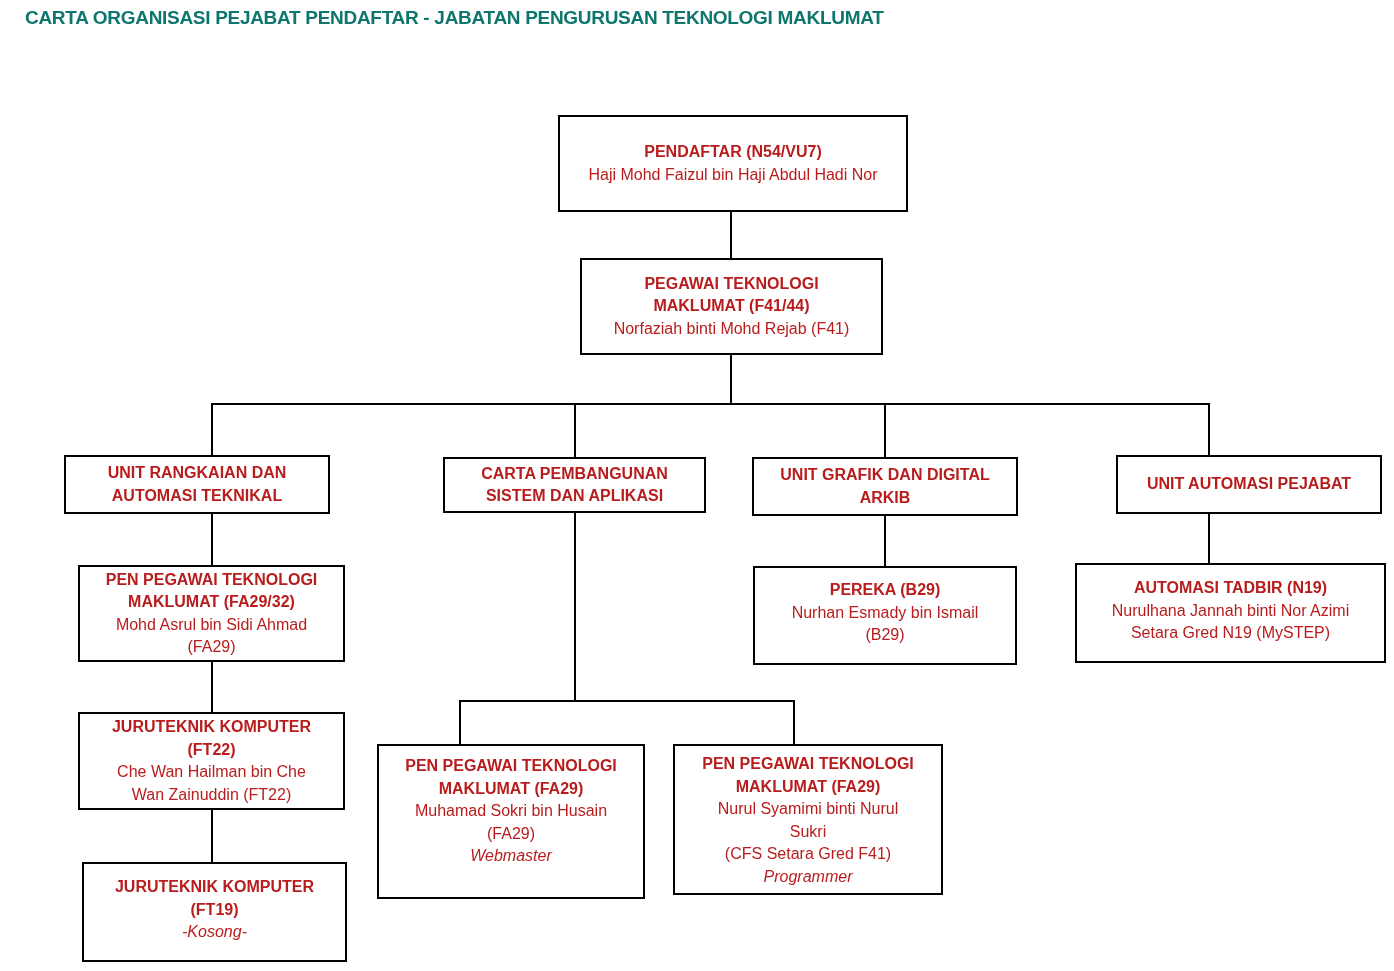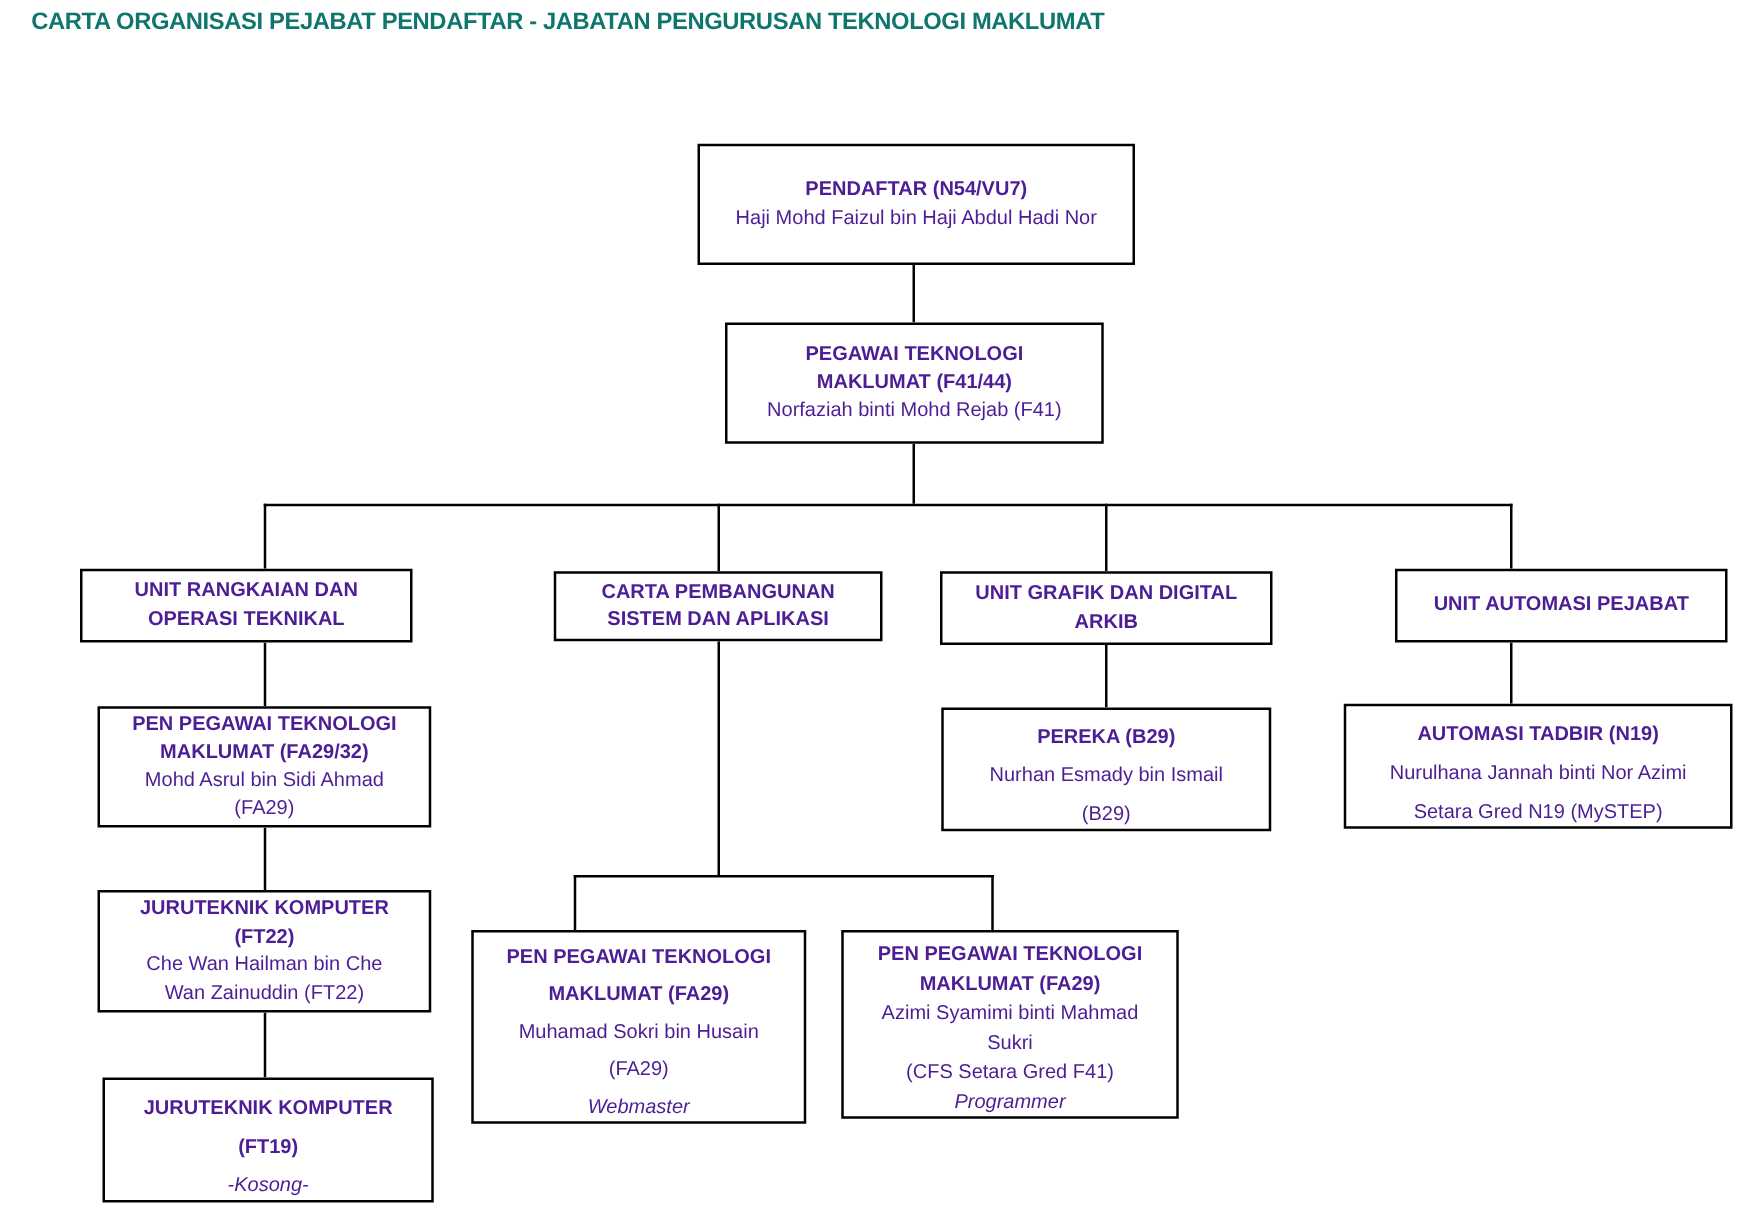--- a/index.html
+++ b/index.html
@@ -29,23 +29,23 @@
     position: absolute;
     border: 2.5px solid #000;
     background: #fff;
     display: flex;
     flex-direction: column;
     align-items: center;
     justify-content: center;
     text-align: center;
     font-size: 16px;
     line-height: 22.5px;
-    color: #4c1d95;
+    color: #b91c1c;
   }
-  .node.top-align { justify-content: space-between; }
+  .node.top-align { justify-content: flex-start; }
 
   .ln { white-space: nowrap; }
   .ln.b { font-weight: bold; }
   .ln.i { font-style: italic; }
 
   .conn { position: absolute; background: #000; }
 </style>
 </head>
 <body>
 
@@ -79,21 +79,21 @@
   </div>
 
   <div class="node" style="left:580px; top:258px; width:303px; height:97px;">
     <div class="ln b">PEGAWAI TEKNOLOGI</div>
     <div class="ln b">MAKLUMAT (F41/44)</div>
     <div class="ln">Norfaziah binti Mohd Rejab (F41)</div>
   </div>
 
   <div class="node" style="left:64px; top:455px; width:266px; height:59px;">
     <div class="ln b">UNIT RANGKAIAN DAN</div>
-    <div class="ln b">OPERASI TEKNIKAL</div>
+    <div class="ln b">AUTOMASI TEKNIKAL</div>
   </div>
 
   <div class="node" style="left:443px; top:457px; width:263px; height:56px;">
     <div class="ln b">CARTA PEMBANGUNAN</div>
     <div class="ln b">SISTEM DAN APLIKASI</div>
   </div>
 
   <div class="node" style="left:752px; top:457px; width:266px; height:59px;">
     <div class="ln b">UNIT GRAFIK DAN DIGITAL</div>
     <div class="ln b">ARKIB</div>
@@ -127,21 +127,21 @@
     <div class="ln b">PEN PEGAWAI TEKNOLOGI</div>
     <div class="ln b">MAKLUMAT (FA29)</div>
     <div class="ln">Muhamad Sokri bin Husain</div>
     <div class="ln">(FA29)</div>
     <div class="ln i">Webmaster</div>
   </div>
 
   <div class="node top-align" style="left:673px; top:744px; width:270px; height:151px; padding-top:7px;">
     <div class="ln b">PEN PEGAWAI TEKNOLOGI</div>
     <div class="ln b">MAKLUMAT (FA29)</div>
-    <div class="ln">Azimi Syamimi binti Mahmad</div>
+    <div class="ln">Nurul Syamimi binti Nurul</div>
     <div class="ln">Sukri</div>
     <div class="ln">(CFS Setara Gred F41)</div>
     <div class="ln i">Programmer</div>
   </div>
 
   <div class="node top-align" style="left:753px; top:566px; width:264px; height:99px; padding-top:11px;">
     <div class="ln b">PEREKA (B29)</div>
     <div class="ln">Nurhan Esmady bin Ismail</div>
     <div class="ln">(B29)</div>
   </div>

